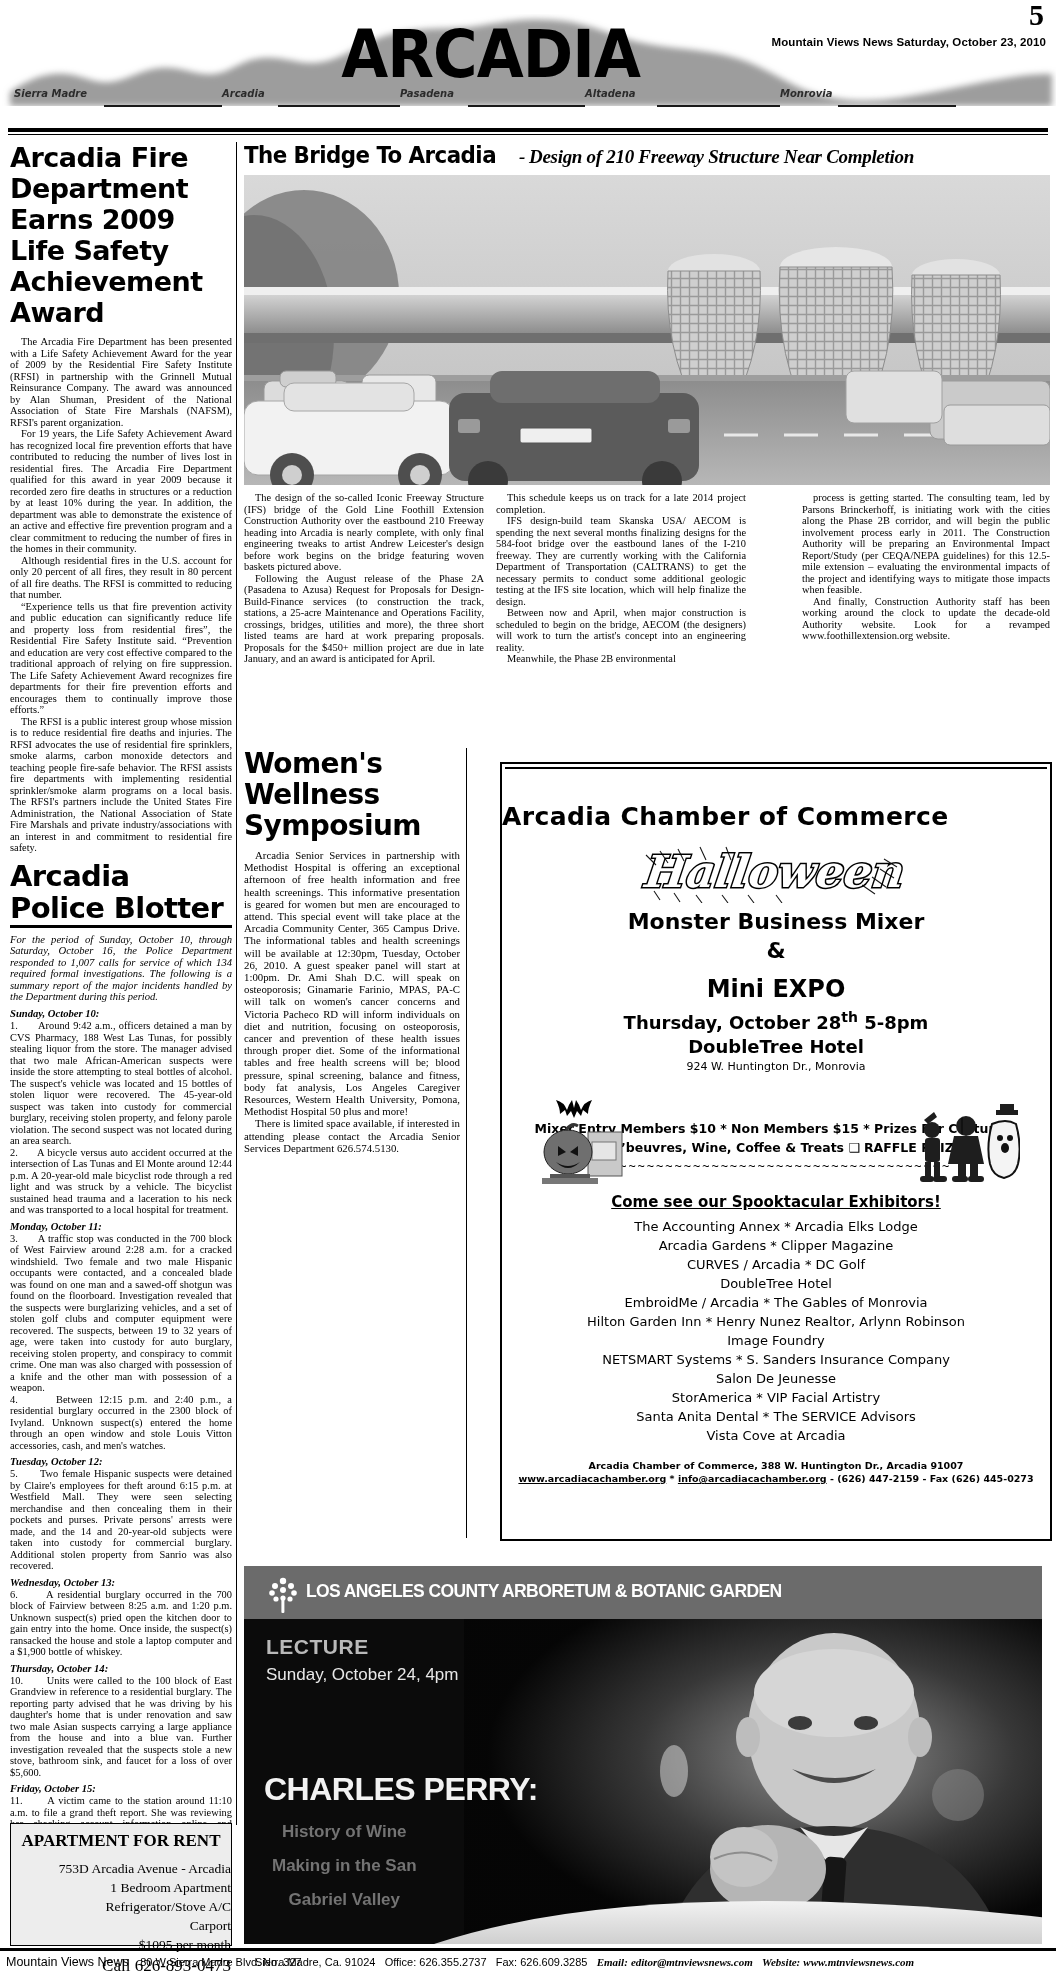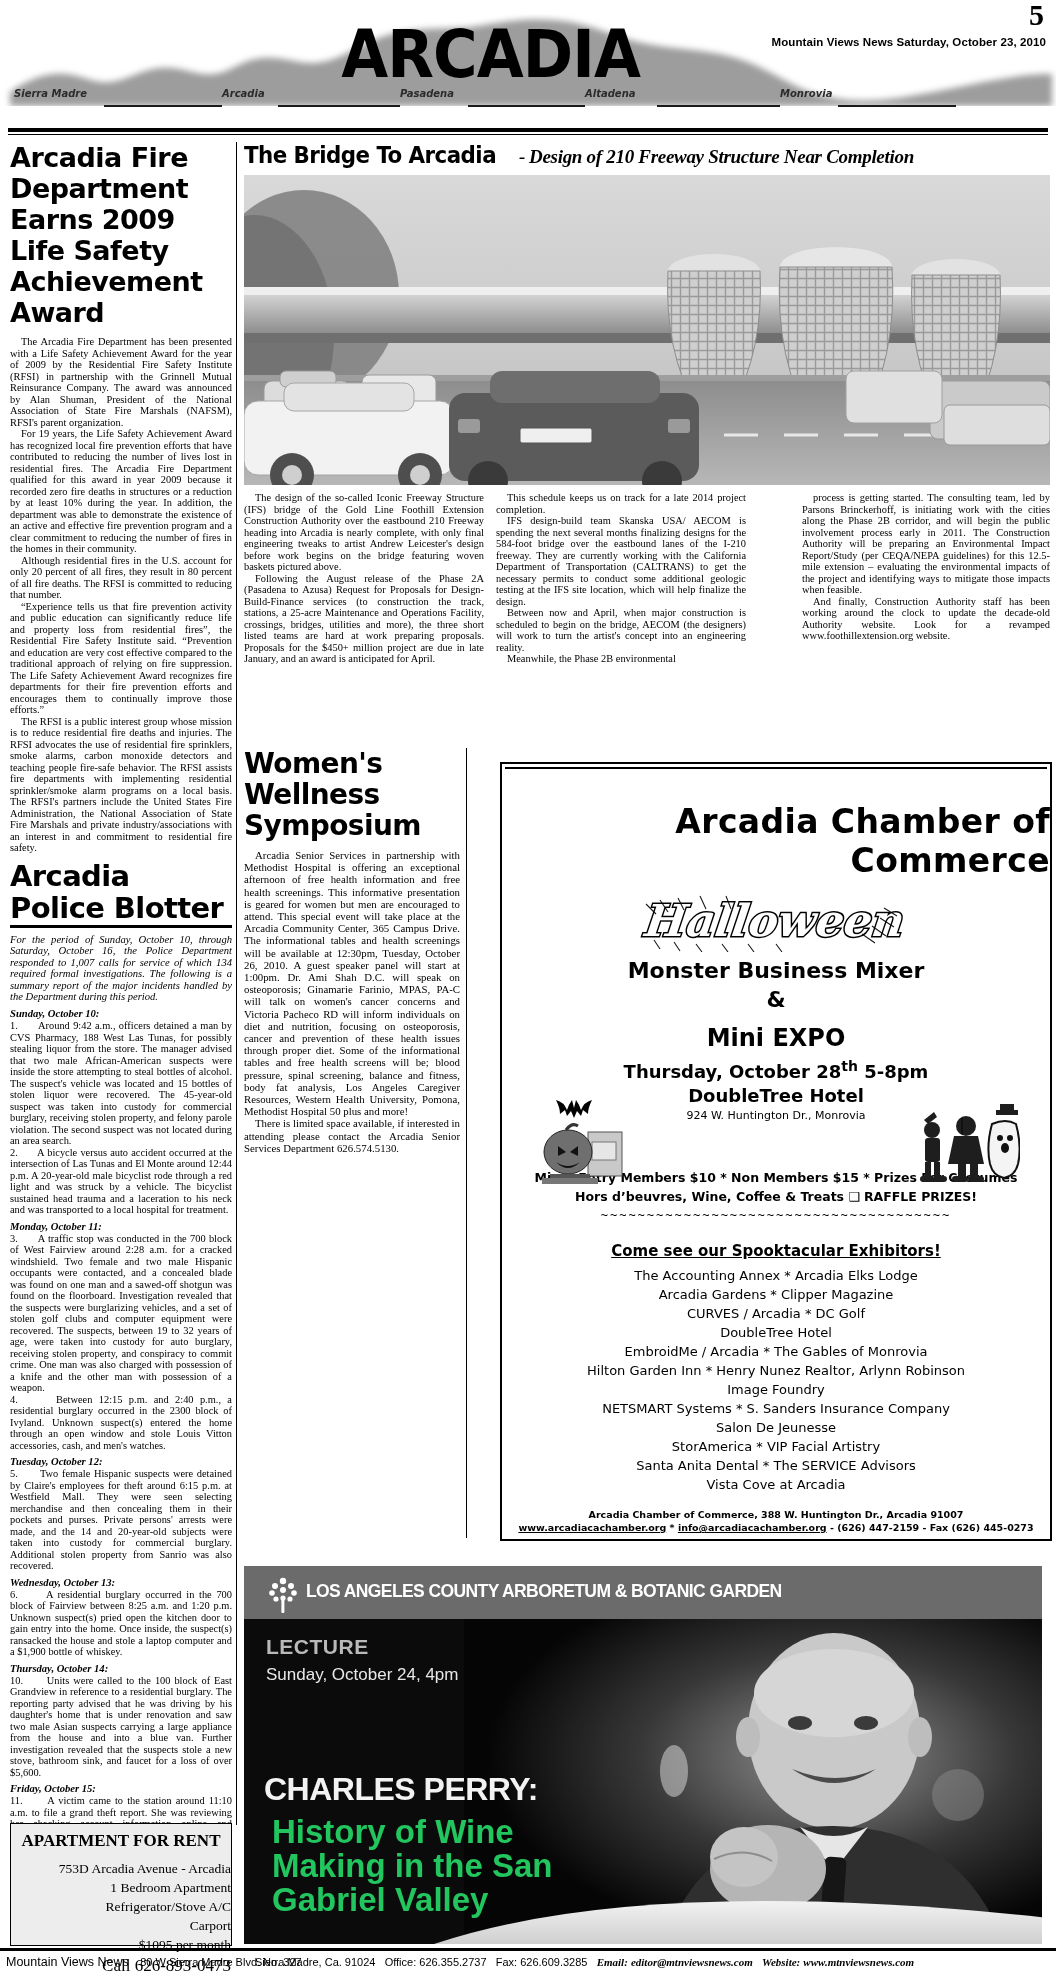--- a/index.html
+++ b/index.html
@@ -48,21 +48,21 @@
     letter-spacing:-.6px;display:inline-block;transform:scaleX(.93);transform-origin:left;}
   .bridge-sub{font-family:"Liberation Serif",serif;font-style:italic;font-weight:bold;
     font-size:19px;letter-spacing:-.3px;}
 
   
   .photo{position:absolute;overflow:hidden;background:#9a9a9a;}
 
   
   .ad-box{position:absolute;border:2px solid #000;box-shadow:0 0 0 1px #fff inset;background:#fff;}
   .ad-box .inner-rule{position:absolute;left:3px;right:3px;top:3px;height:2px;background:#000;}
-  .ad-title{font-family:"DejaVu Sans",sans-serif;font-weight:bold;font-size:33px;text-align:right;letter-spacing:.4px;margin-left:33px;}
+  .ad-title{font-family:"DejaVu Sans",sans-serif;font-weight:bold;font-size:25px;text-align:left;letter-spacing:.4px;}
   .ad-l1{font-family:"DejaVu Sans",sans-serif;font-weight:bold;font-size:22px;text-align:center;}
   .ad-l2{font-family:"DejaVu Sans",sans-serif;font-weight:bold;font-size:18px;text-align:center;}
   .ad-l3{font-family:"DejaVu Sans",sans-serif;font-weight:bold;font-size:15px;text-align:center;}
   .ad-small{font-family:"DejaVu Sans",sans-serif;font-size:11px;text-align:center;}
   .ad-x{font-family:"DejaVu Sans",sans-serif;font-weight:bold;font-size:12.5px;text-align:center;}
   .ad-list{font-family:"DejaVu Sans",sans-serif;font-size:13px;text-align:center;line-height:19px;}
   .ad-foot{font-family:"DejaVu Sans",sans-serif;font-weight:bold;font-size:9.5px;text-align:center;line-height:13px;}
   .u{text-decoration:underline;}
   .squiggle{font-family:"DejaVu Sans Mono",monospace;font-size:12px;letter-spacing:2px;text-align:center;white-space:nowrap;overflow:hidden;}
 
@@ -78,22 +78,22 @@
   .arb-bar-txt{position:absolute;left:62px;top:15px;color:#fff;font-family:"Liberation Sans",sans-serif;
     font-weight:bold;font-size:17.5px;letter-spacing:-.6px;}
   .arb-logo{position:absolute;left:22px;top:8px;width:34px;height:40px;}
   .arb-body{position:absolute;left:0;top:53px;right:0;bottom:0;background:#0c0c0c;overflow:hidden;}
   .arb-lecture{position:absolute;left:22px;top:16px;color:#b9b9b9;font-family:"Liberation Sans",sans-serif;
     font-weight:bold;font-size:21px;letter-spacing:.5px;}
   .arb-date{position:absolute;left:22px;top:46px;color:#e8e8e8;font-family:"Liberation Sans",sans-serif;
     font-size:17px;}
   .arb-name{position:absolute;left:20px;top:152px;color:#f2f2f2;font-family:"Liberation Sans",sans-serif;
     font-weight:bold;font-size:32px;letter-spacing:-.5px;}
-  .arb-sub{position:absolute;left:28px;top:196px;color:#22c55e;font-family:"Liberation Sans",sans-serif;
-    font-weight:bold;font-size:33px;line-height:34px;}
+  .arb-sub{position:absolute;left:28px;top:196px;color:#737373;font-family:"Liberation Sans",sans-serif;
+    font-weight:bold;font-size:17px;line-height:34px;text-align:center;}
 
   
   .footer{position:absolute;left:0;bottom:0;width:1056px;height:22px;}
   .footer .fl{position:absolute;left:6px;top:3px;font-family:"Liberation Sans",sans-serif;font-size:12.5px;}
   .footer .fr{position:absolute;left:255px;top:4px;font-family:"Liberation Sans",sans-serif;font-size:11px;}
   .footer .fi{font-family:"Liberation Serif",serif;font-style:italic;font-weight:bold;}
 </style>
 </head>
 <body>
 

